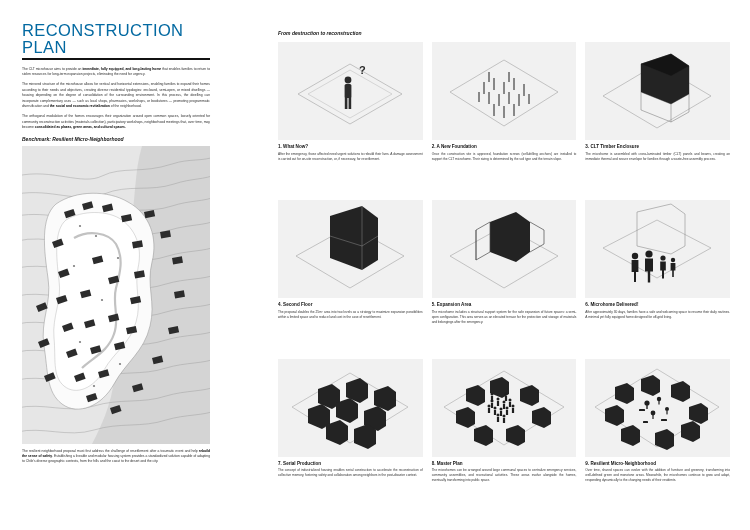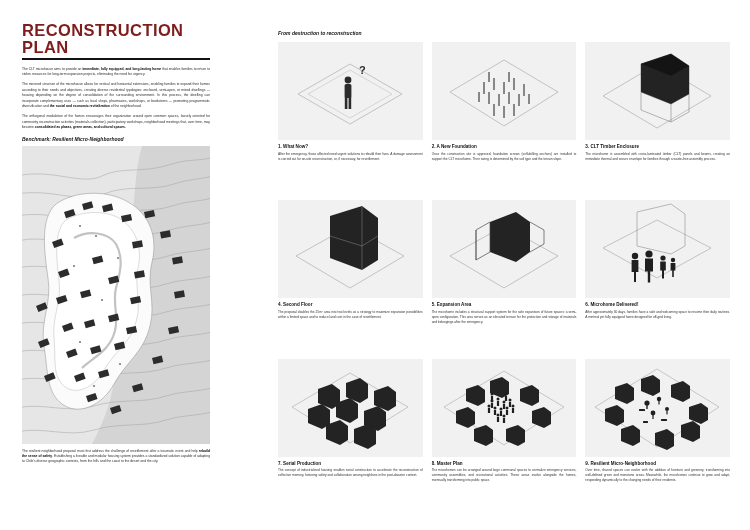--- a/index.html
+++ b/index.html
@@ -11,22 +11,22 @@
     color:#1a1a1a;
     overflow:hidden;
   }
   .page { position:relative; width:750px; height:530px; }
 
   
   .left-col {
     position:absolute; left:22px; top:22px; width:188px; height:490px;
   }
   .title {
-    font-size:16.5px; font-weight:bold; letter-spacing:0.4px;
-    color:#7f1d1d; margin:0 0 3px 0; line-height:1;
+    font-size:16.5px; font-weight:normal; letter-spacing:0.4px;
+    color:#0369a1; margin:0 0 3px 0; line-height:1;
   }
   .title-rule { height:1.6px; background:#111; width:100%; margin-bottom:7px; }
   .body-text {
     font-size:3.35px; line-height:1.62; text-align:justify; color:#2b2b2b;
     margin-bottom:5px;
   }
   .body-text b { font-weight:bold; color:#000; }
   .benchmark {
     font-size:5px; font-weight:bold; font-style:italic; margin:4px 0 4px 0; color:#111;
   }

